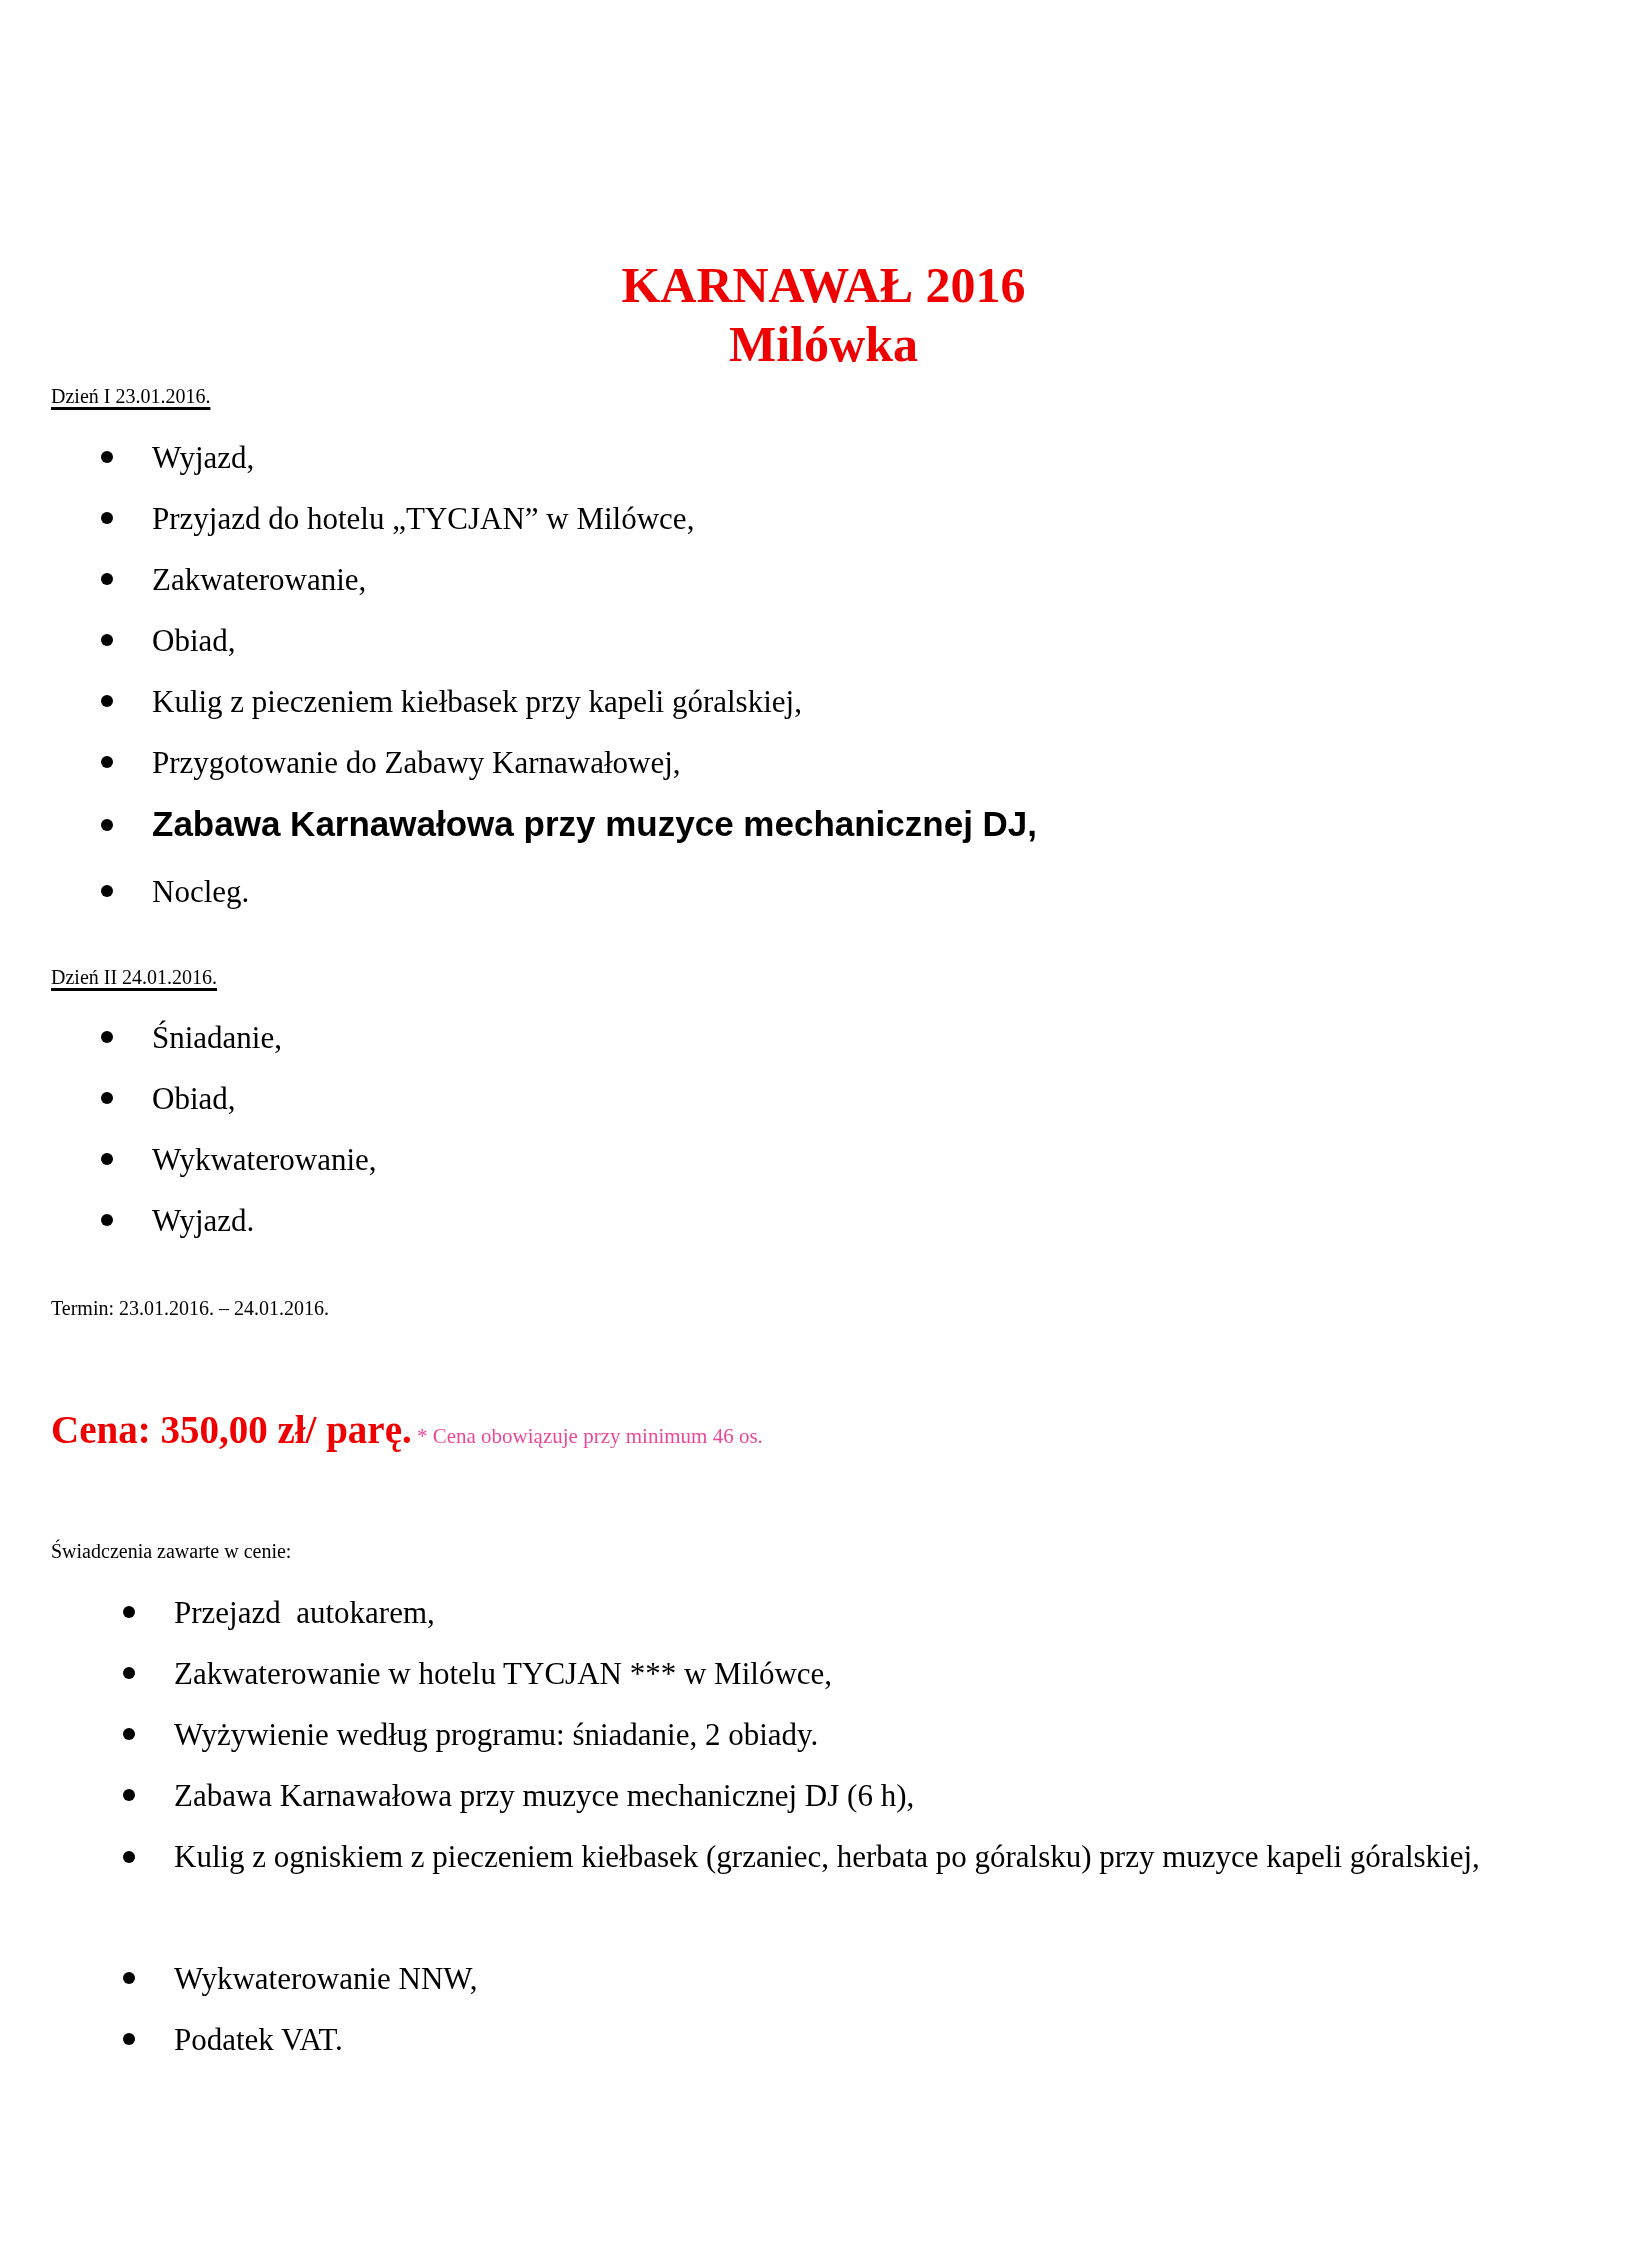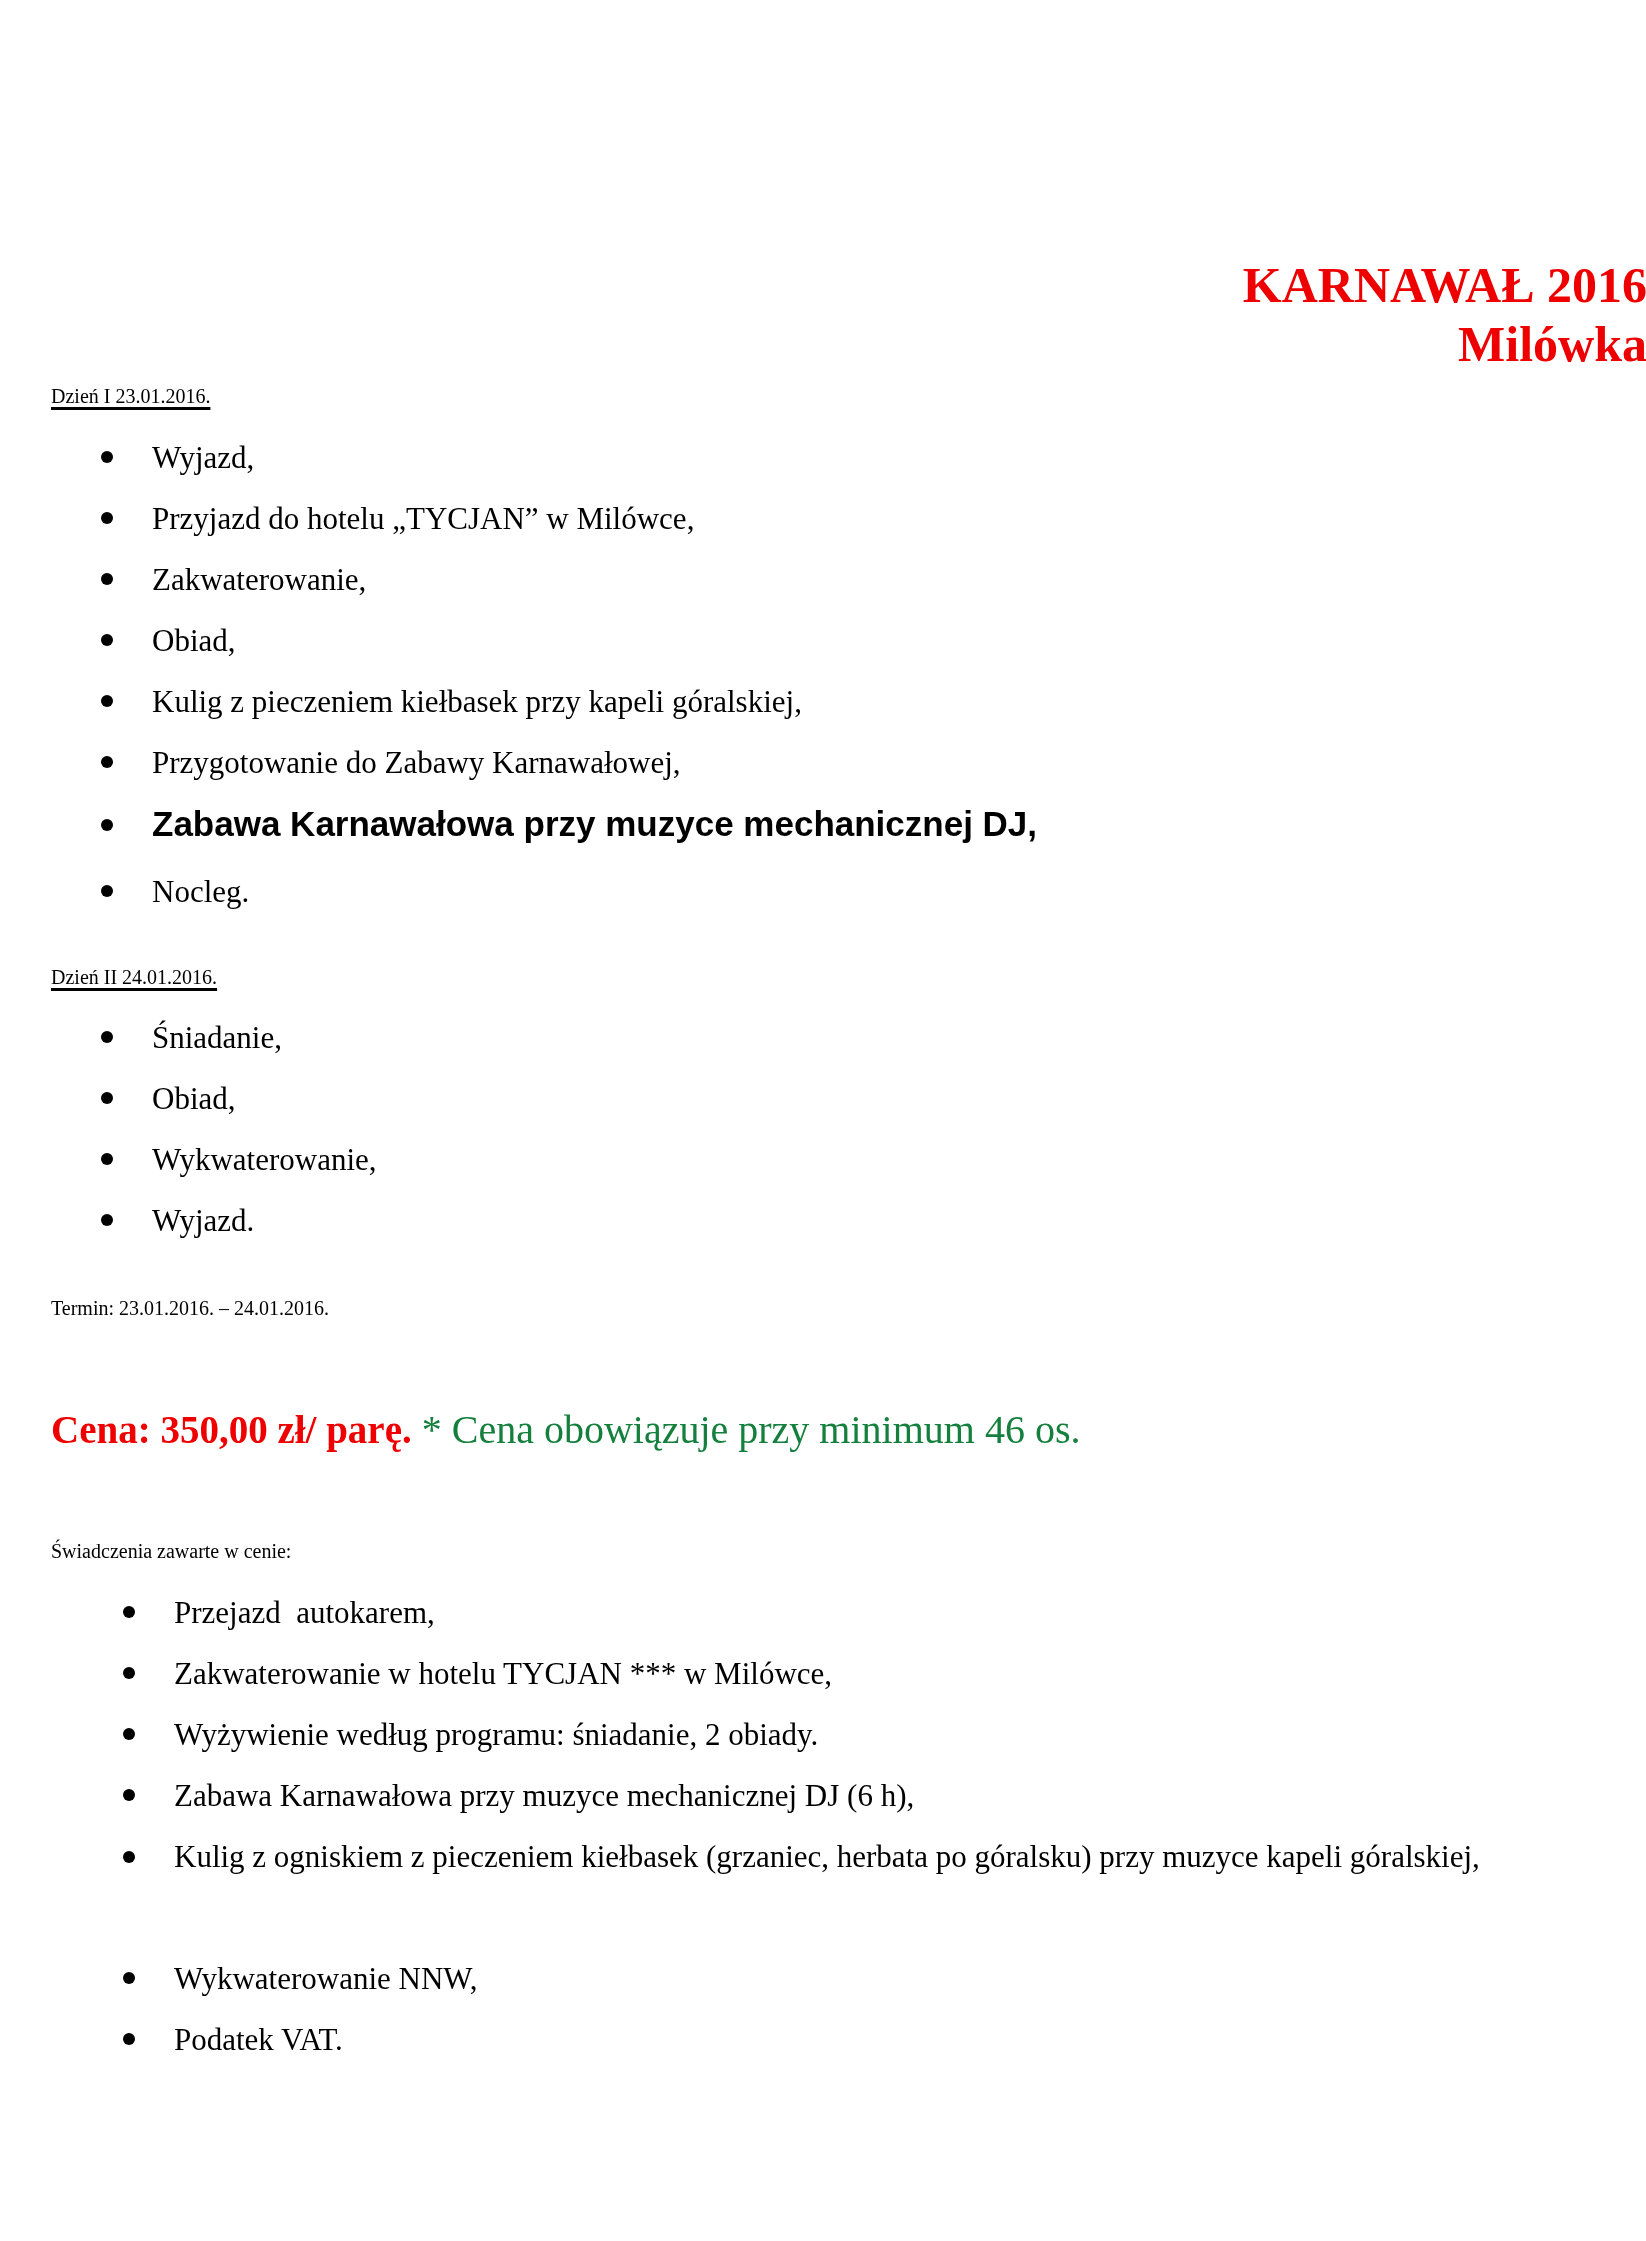--- a/index.html
+++ b/index.html
@@ -25,21 +25,21 @@
       position: absolute;
       left: 0;
       width: 1647px;
       top: 256px;
       text-align: center;
       color: #ee0000;
       font-weight: bold;
       font-size: 50px;
       line-height: 59px;
     }
-    .title-block div { margin: 0; text-align: right; }
+    .title-block div { margin: 0; }
     .heading {
       position: absolute;
       left: 51px;
       font-weight: normal;
       font-size: 20px;
       line-height: 37px;
       white-space: nowrap;
     }
     .heading.underlined { text-decoration: underline; text-decoration-thickness: 2.7px; text-underline-offset: 3.7px; }
     ul.bullets {
@@ -82,22 +82,22 @@
       white-space: nowrap;
       line-height: 46px;
     }
     .price-main {
       color: #ee0000;
       font-weight: bold;
       font-size: 39px;
       text-align: right;
     }
     .price-note {
-      font-size: 40px;
-      color: #15803d;
+      font-size: 21px;
+      color: #ec4899;
     }
   </style>
 </head>
 <body>
 
 <div class="page">
 
   <div class="title-block">
     <div>KARNAWAŁ 2016</div>
     <div>Milówka</div>

